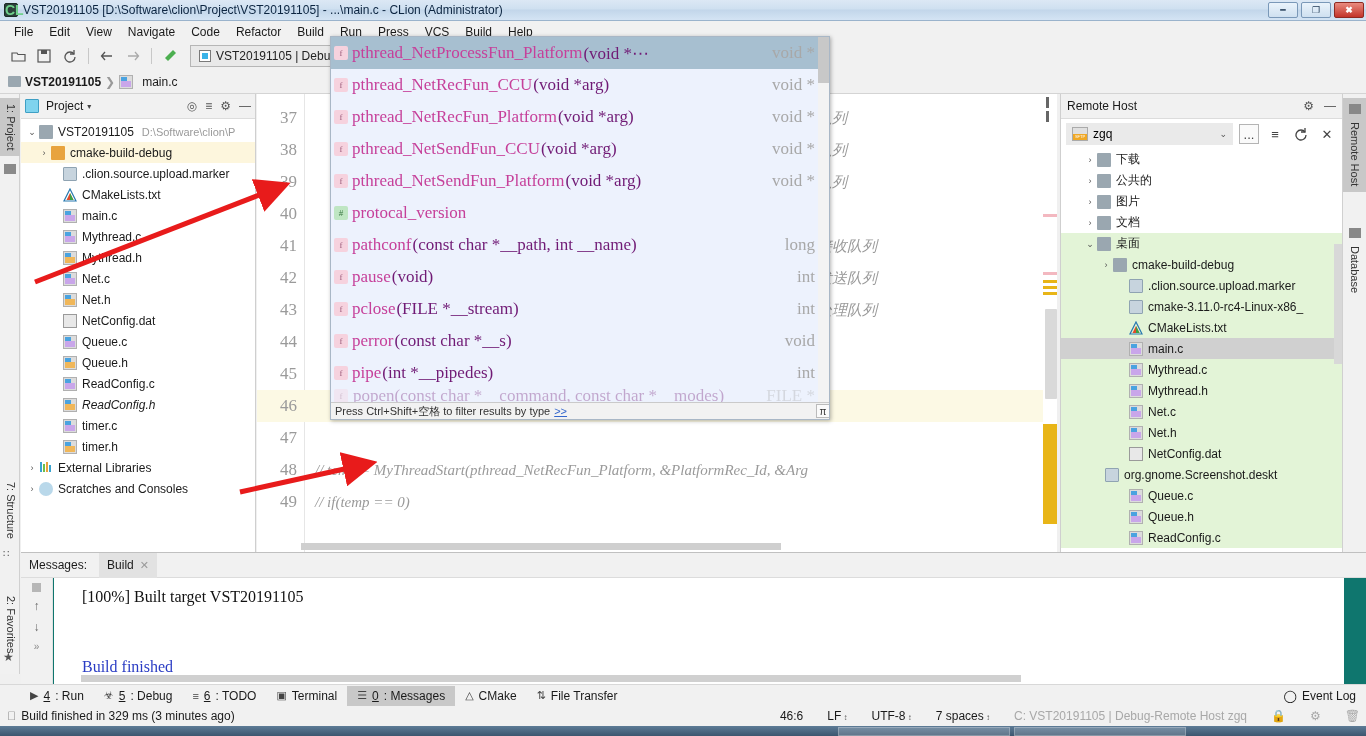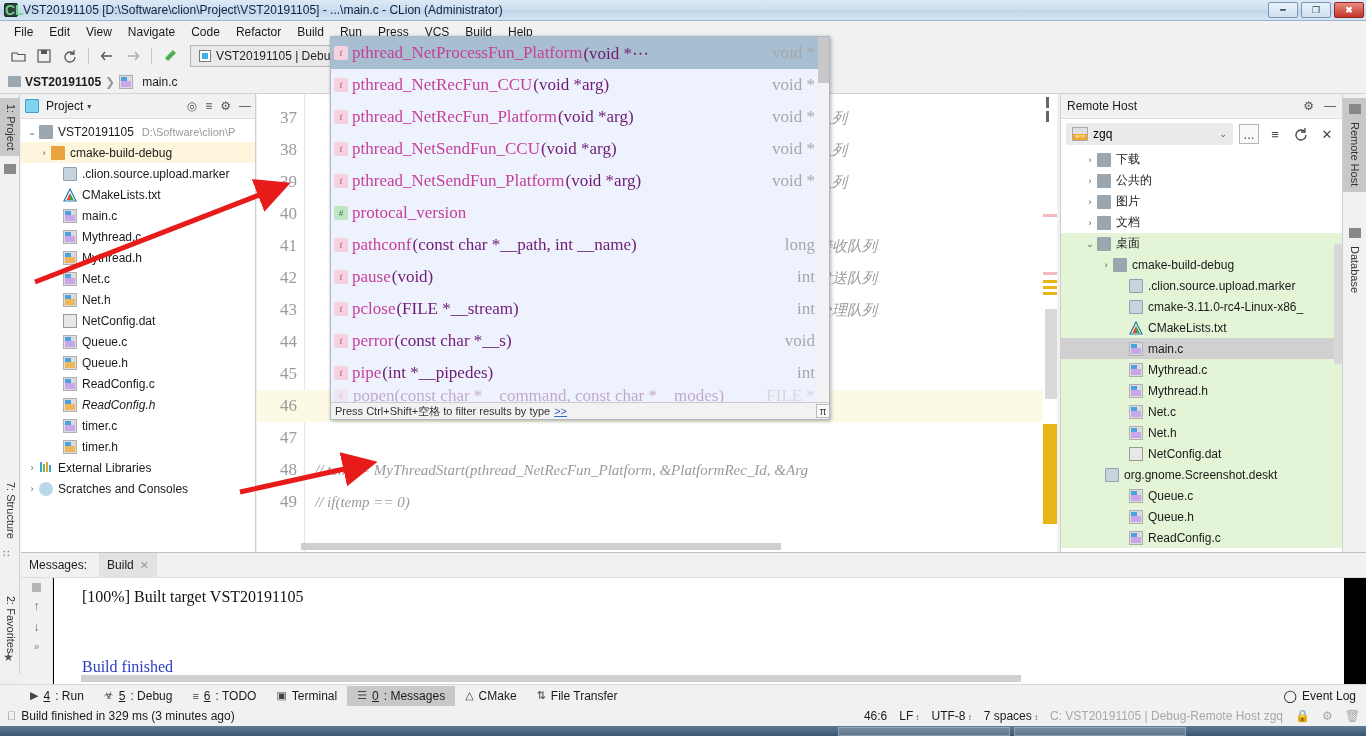--- a/index.html
+++ b/index.html
@@ -215,21 +215,21 @@
     position:absolute;left:1342px;top:94px;width:24px;height:458px;background:#f1f1f1;border-left:1px solid #d0d0d0;
   }
   .rvtab{
     position:absolute;left:0;width:24px;writing-mode:vertical-rl;text-orientation:mixed;
     font-size:11px;color:#333;padding:6px 5px;white-space:nowrap;display:flex;align-items:center;gap:4px;
   }
   .rvtab.active{background:#c8c8c8;}
 
   
   .msgpanel{
-    position:absolute;left:21px;top:552px;width:1345px;height:132px;background:#000000;
+    position:absolute;left:21px;top:552px;width:1345px;height:132px;background:#0f766e;
     border-top:1px solid #c0c0c0;
   }
   .msg-tabs{height:25px;background:#f1f1f1;display:flex;align-items:center;padding-left:8px;gap:4px;border-bottom:1px solid #dcdcdc;}
   .msg-label{font-size:12px;color:#1a1a1a;margin-right:8px;}
   .msg-tab{height:25px;display:flex;align-items:center;padding:0 8px;gap:6px;background:#e2e2e2;font-size:12px;color:#1a1a1a;}
   .msg-tab .x{color:#999;font-size:11px;}
   .msg-side{position:absolute;left:0;top:25px;width:32px;height:107px;background:#f1f1f1;border-right:1px solid #e0e0e0;
     display:flex;flex-direction:column;align-items:center;padding-top:5px;gap:7px;color:#666;font-size:12px;}
   .msg-sq{width:9px;height:9px;background:#b6b6b6;}
   .msg-body{position:absolute;left:33px;top:25px;width:1290px;height:107px;background:#fff;padding:8px 0 0 28px;}
@@ -245,21 +245,21 @@
   .bb-item{display:flex;align-items:center;gap:5px;padding:3px 10px;font-size:12px;color:#1a1a1a;}
   .bb-item.active{background:#c8c8c8;}
   .bb-item u{text-decoration:underline;}
   .bb-right{margin-left:auto;display:flex;align-items:center;gap:5px;padding-right:10px;font-size:12px;color:#1a1a1a;}
 
   
   .statusbar{
     position:absolute;left:0;top:706px;width:1366px;height:20px;background:#f1f1f1;
     display:flex;align-items:center;padding-left:8px;gap:6px;font-size:12px;color:#1a1a1a;
   }
-  .sb-right{margin-left:auto;display:flex;align-items:center;gap:12px;padding-right:6px;}
+  .sb-right{margin-left:auto;display:flex;align-items:center;gap:24px;padding-right:6px;}
   .sb-dim{color:#a8a8a8;}
   .sb-caret{font-size:8px;color:#555;}
 
   
   .taskbar{
     position:absolute;left:0;top:726px;width:1366px;height:10px;
     background:linear-gradient(to bottom,#5d7b96,#3c566f);
   }
   .tb-tile{position:absolute;top:1px;height:9px;background:rgba(255,255,255,.18);border:1px solid rgba(255,255,255,.25);}
 

